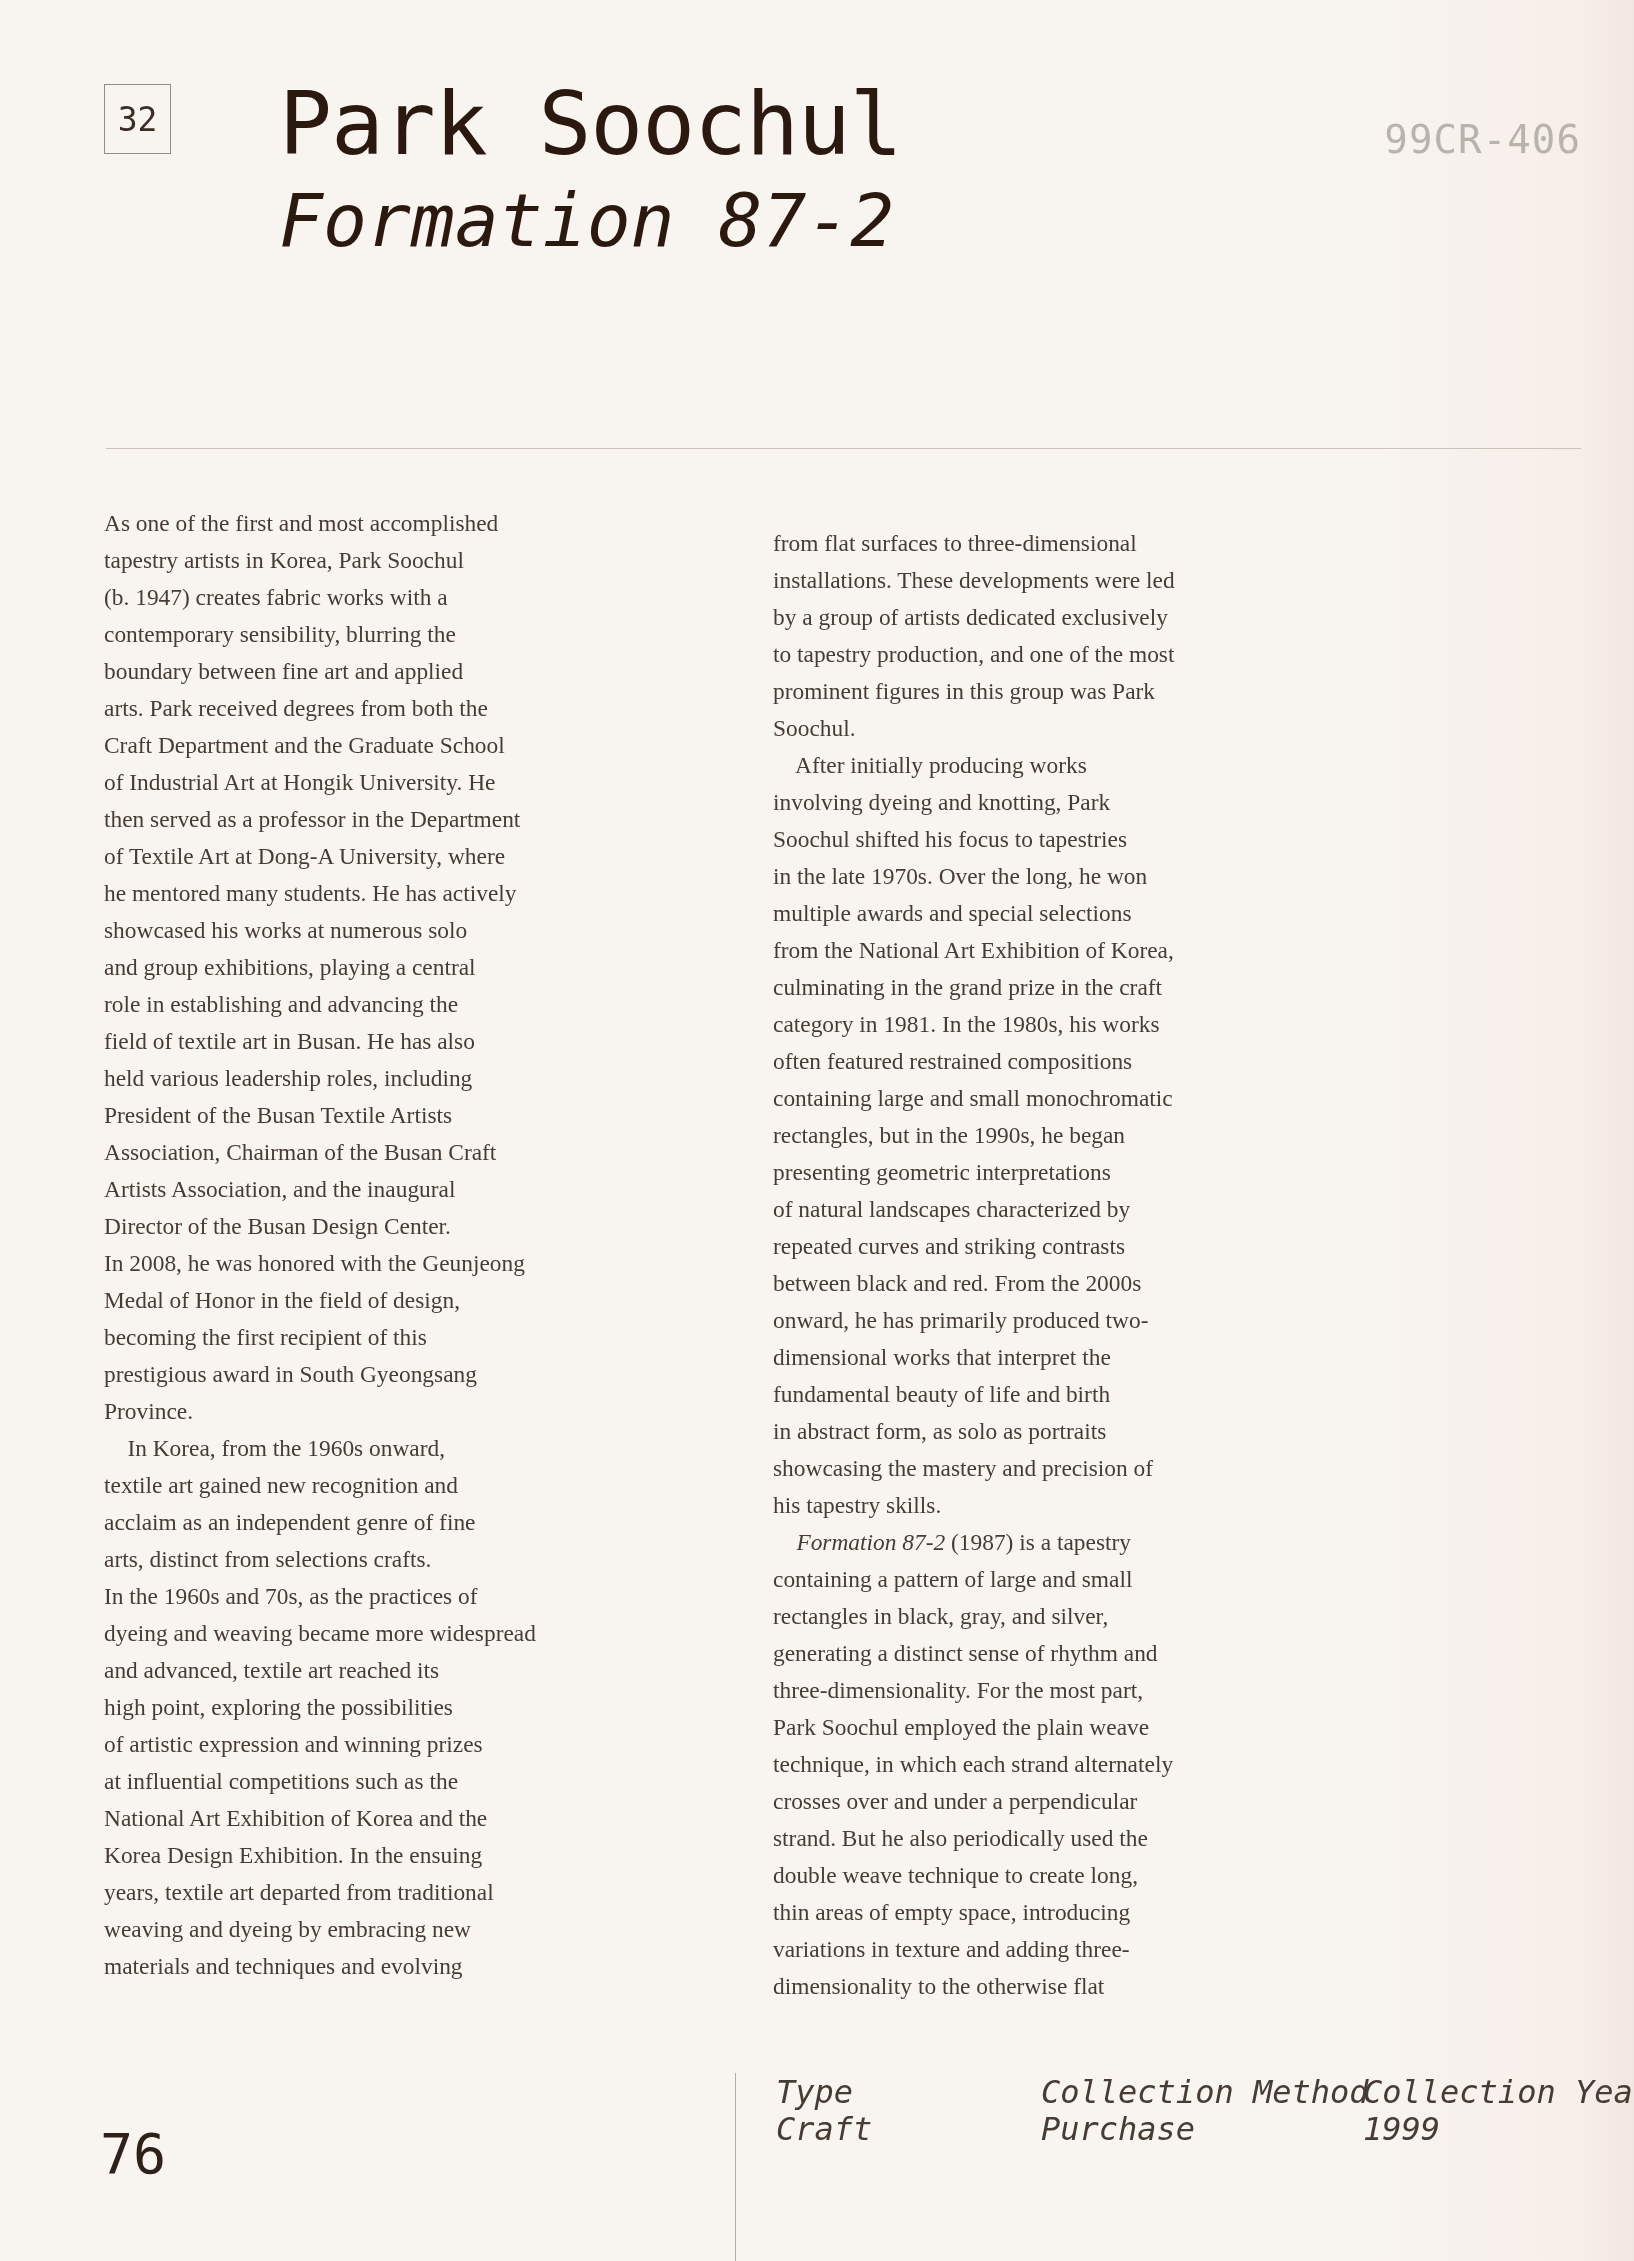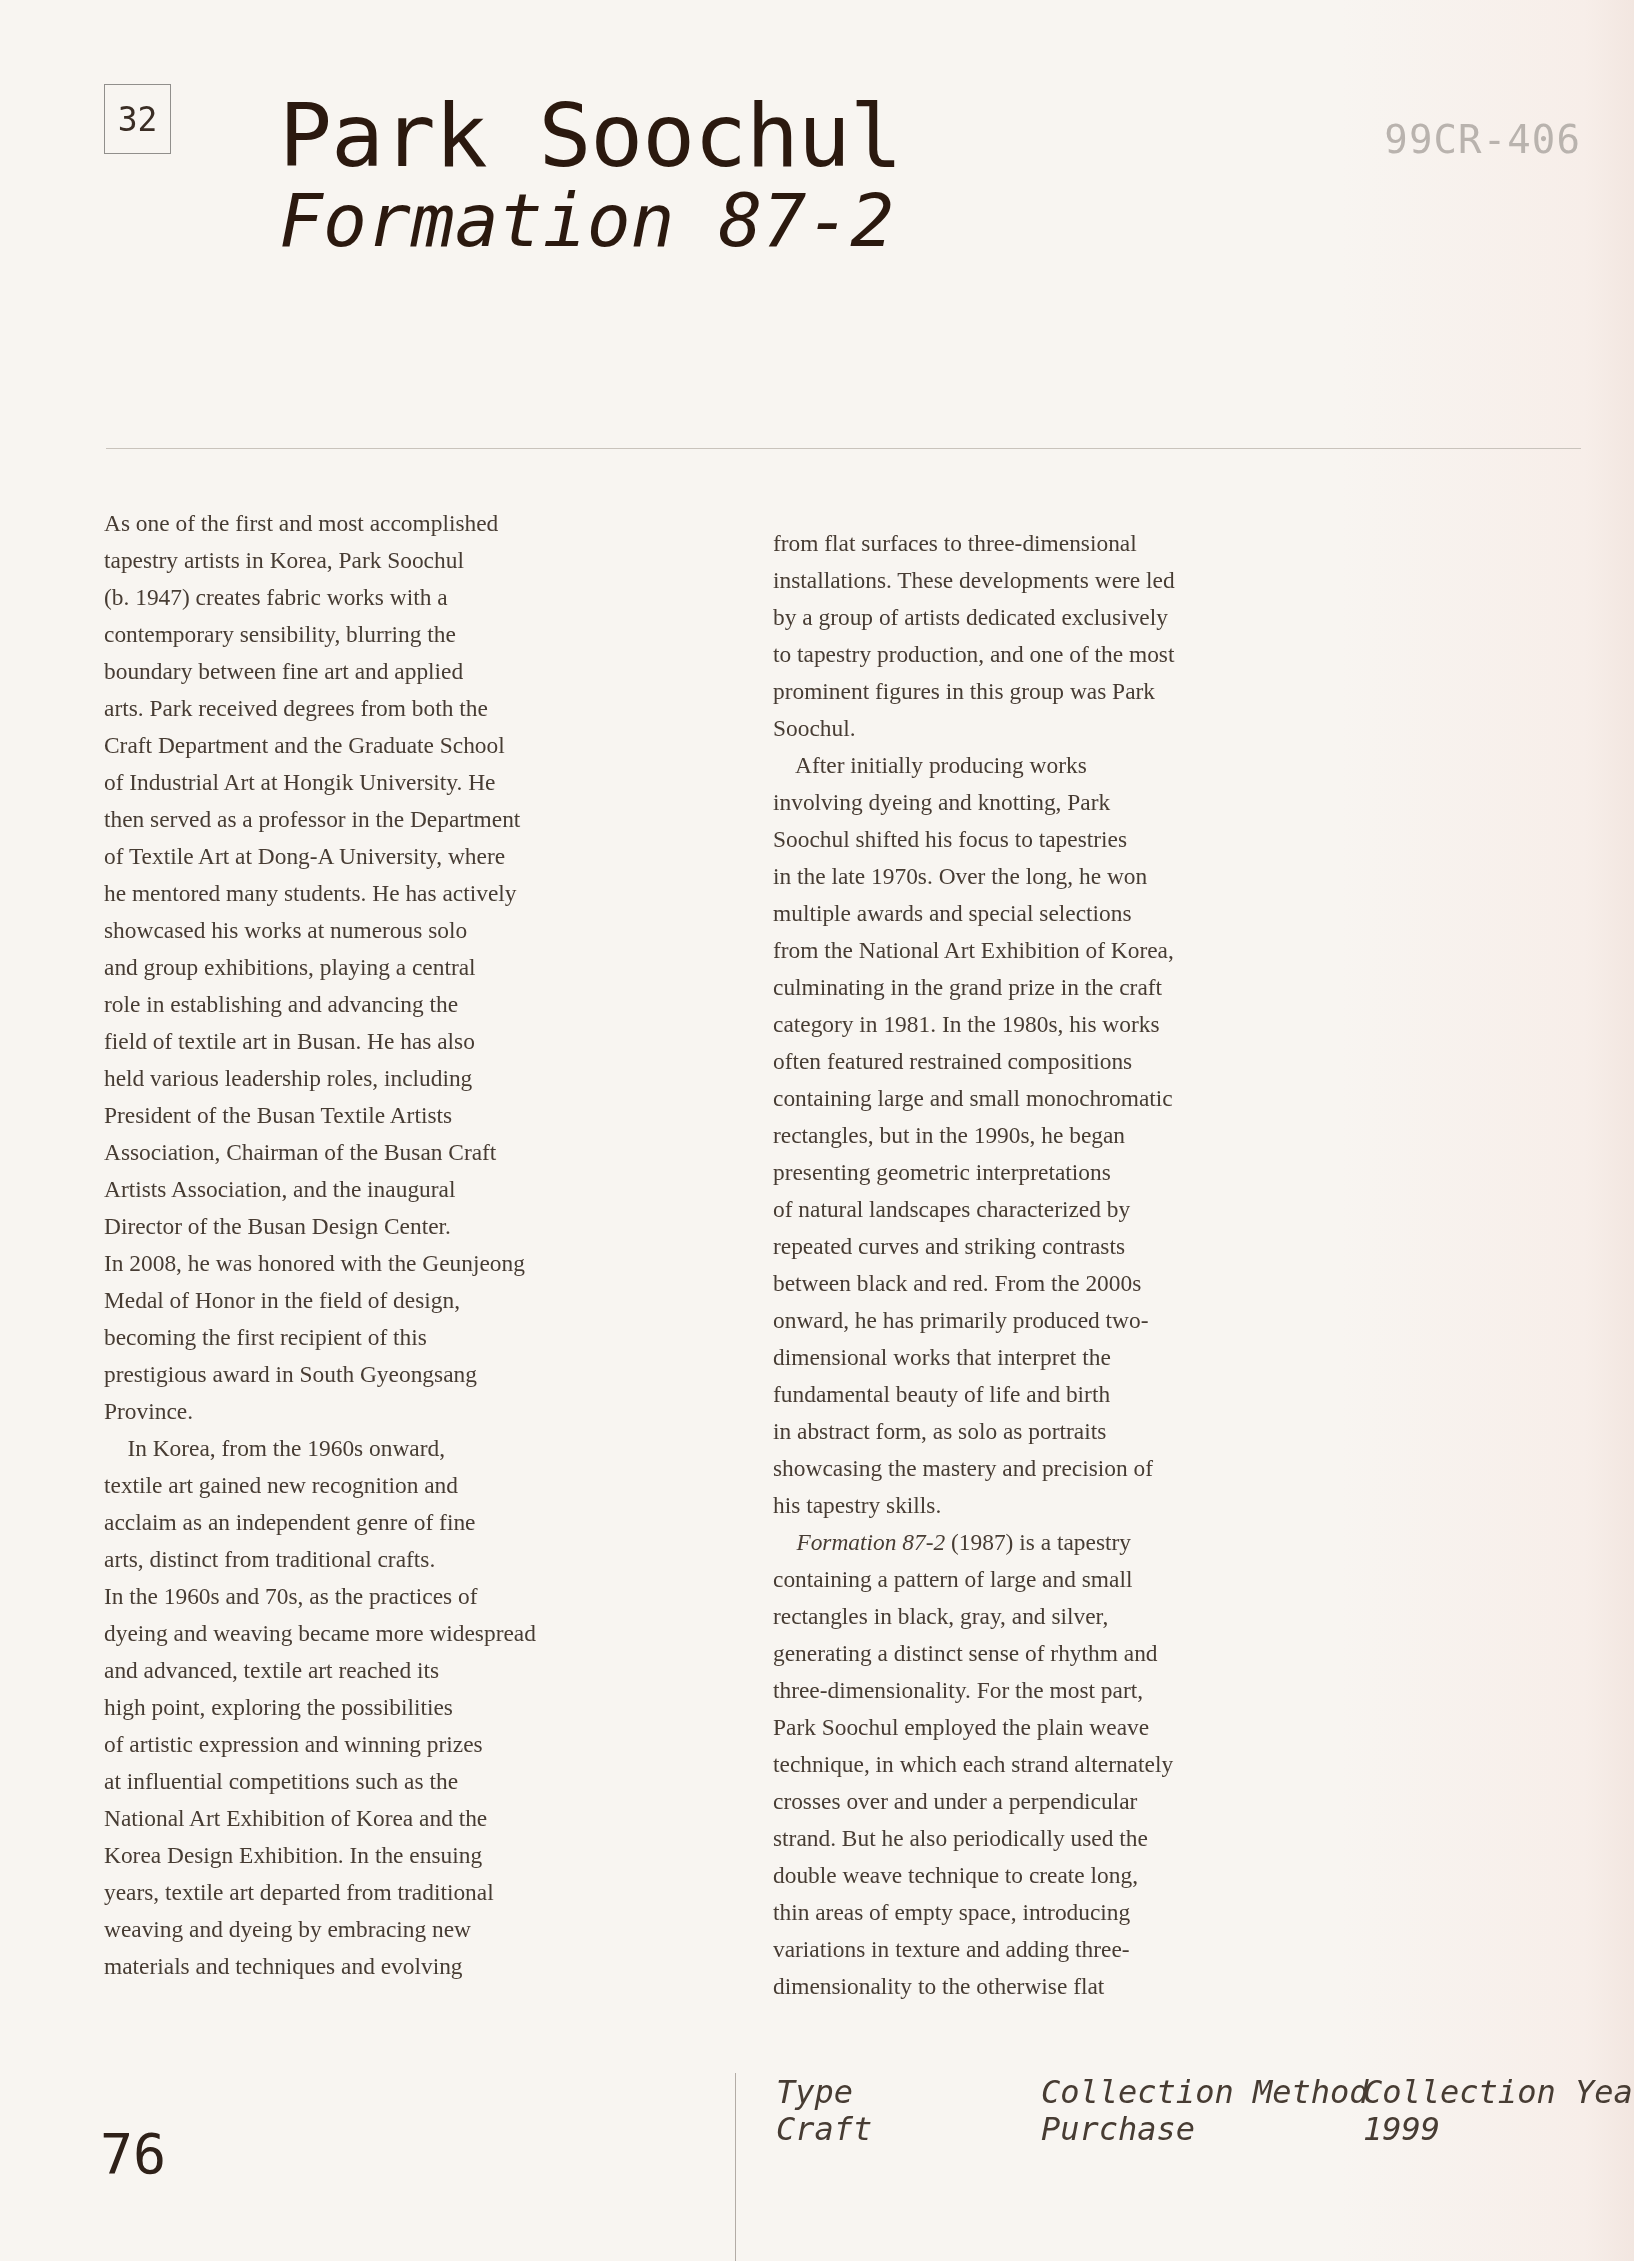--- a/index.html
+++ b/index.html
@@ -29,21 +29,21 @@
     box-sizing: border-box;
     display: flex;
     align-items: center;
     justify-content: center;
     font-size: 33px;
     color: var(--badge-text);
   }
   .title {
     position: absolute;
     left: 279px;
-    top: 92px;
+    top: 80px;
     font-size: 88px;
     line-height: 1;
     letter-spacing: -1.1px;
     color: var(--title-text);
     white-space: pre;
     text-align: right;
   }
   .subtitle {
     position: absolute;
     left: 279px;
@@ -154,21 +154,21 @@
       <div class="line">Artists Association, and the inaugural</div>
       <div class="line">Director of the Busan Design Center.</div>
       <div class="line">In 2008, he was honored with the Geunjeong</div>
       <div class="line">Medal of Honor in the field of design,</div>
       <div class="line">becoming the first recipient of this</div>
       <div class="line">prestigious award in South Gyeongsang</div>
       <div class="line">Province.</div>
       <div class="line">    In Korea, from the 1960s onward,</div>
       <div class="line">textile art gained new recognition and</div>
       <div class="line">acclaim as an independent genre of fine</div>
-      <div class="line">arts, distinct from traditional crafts.</div>
+      <div class="line">arts, distinct from selections crafts.</div>
       <div class="line">In the 1960s and 70s, as the practices of</div>
       <div class="line">dyeing and weaving became more widespread</div>
       <div class="line">and advanced, textile art reached its</div>
       <div class="line">high point, exploring the possibilities</div>
       <div class="line">of artistic expression and winning prizes</div>
       <div class="line">at influential competitions such as the</div>
       <div class="line">National Art Exhibition of Korea and the</div>
       <div class="line">Korea Design Exhibition. In the ensuing</div>
       <div class="line">years, textile art departed from traditional</div>
       <div class="line">weaving and dyeing by embracing new</div>

